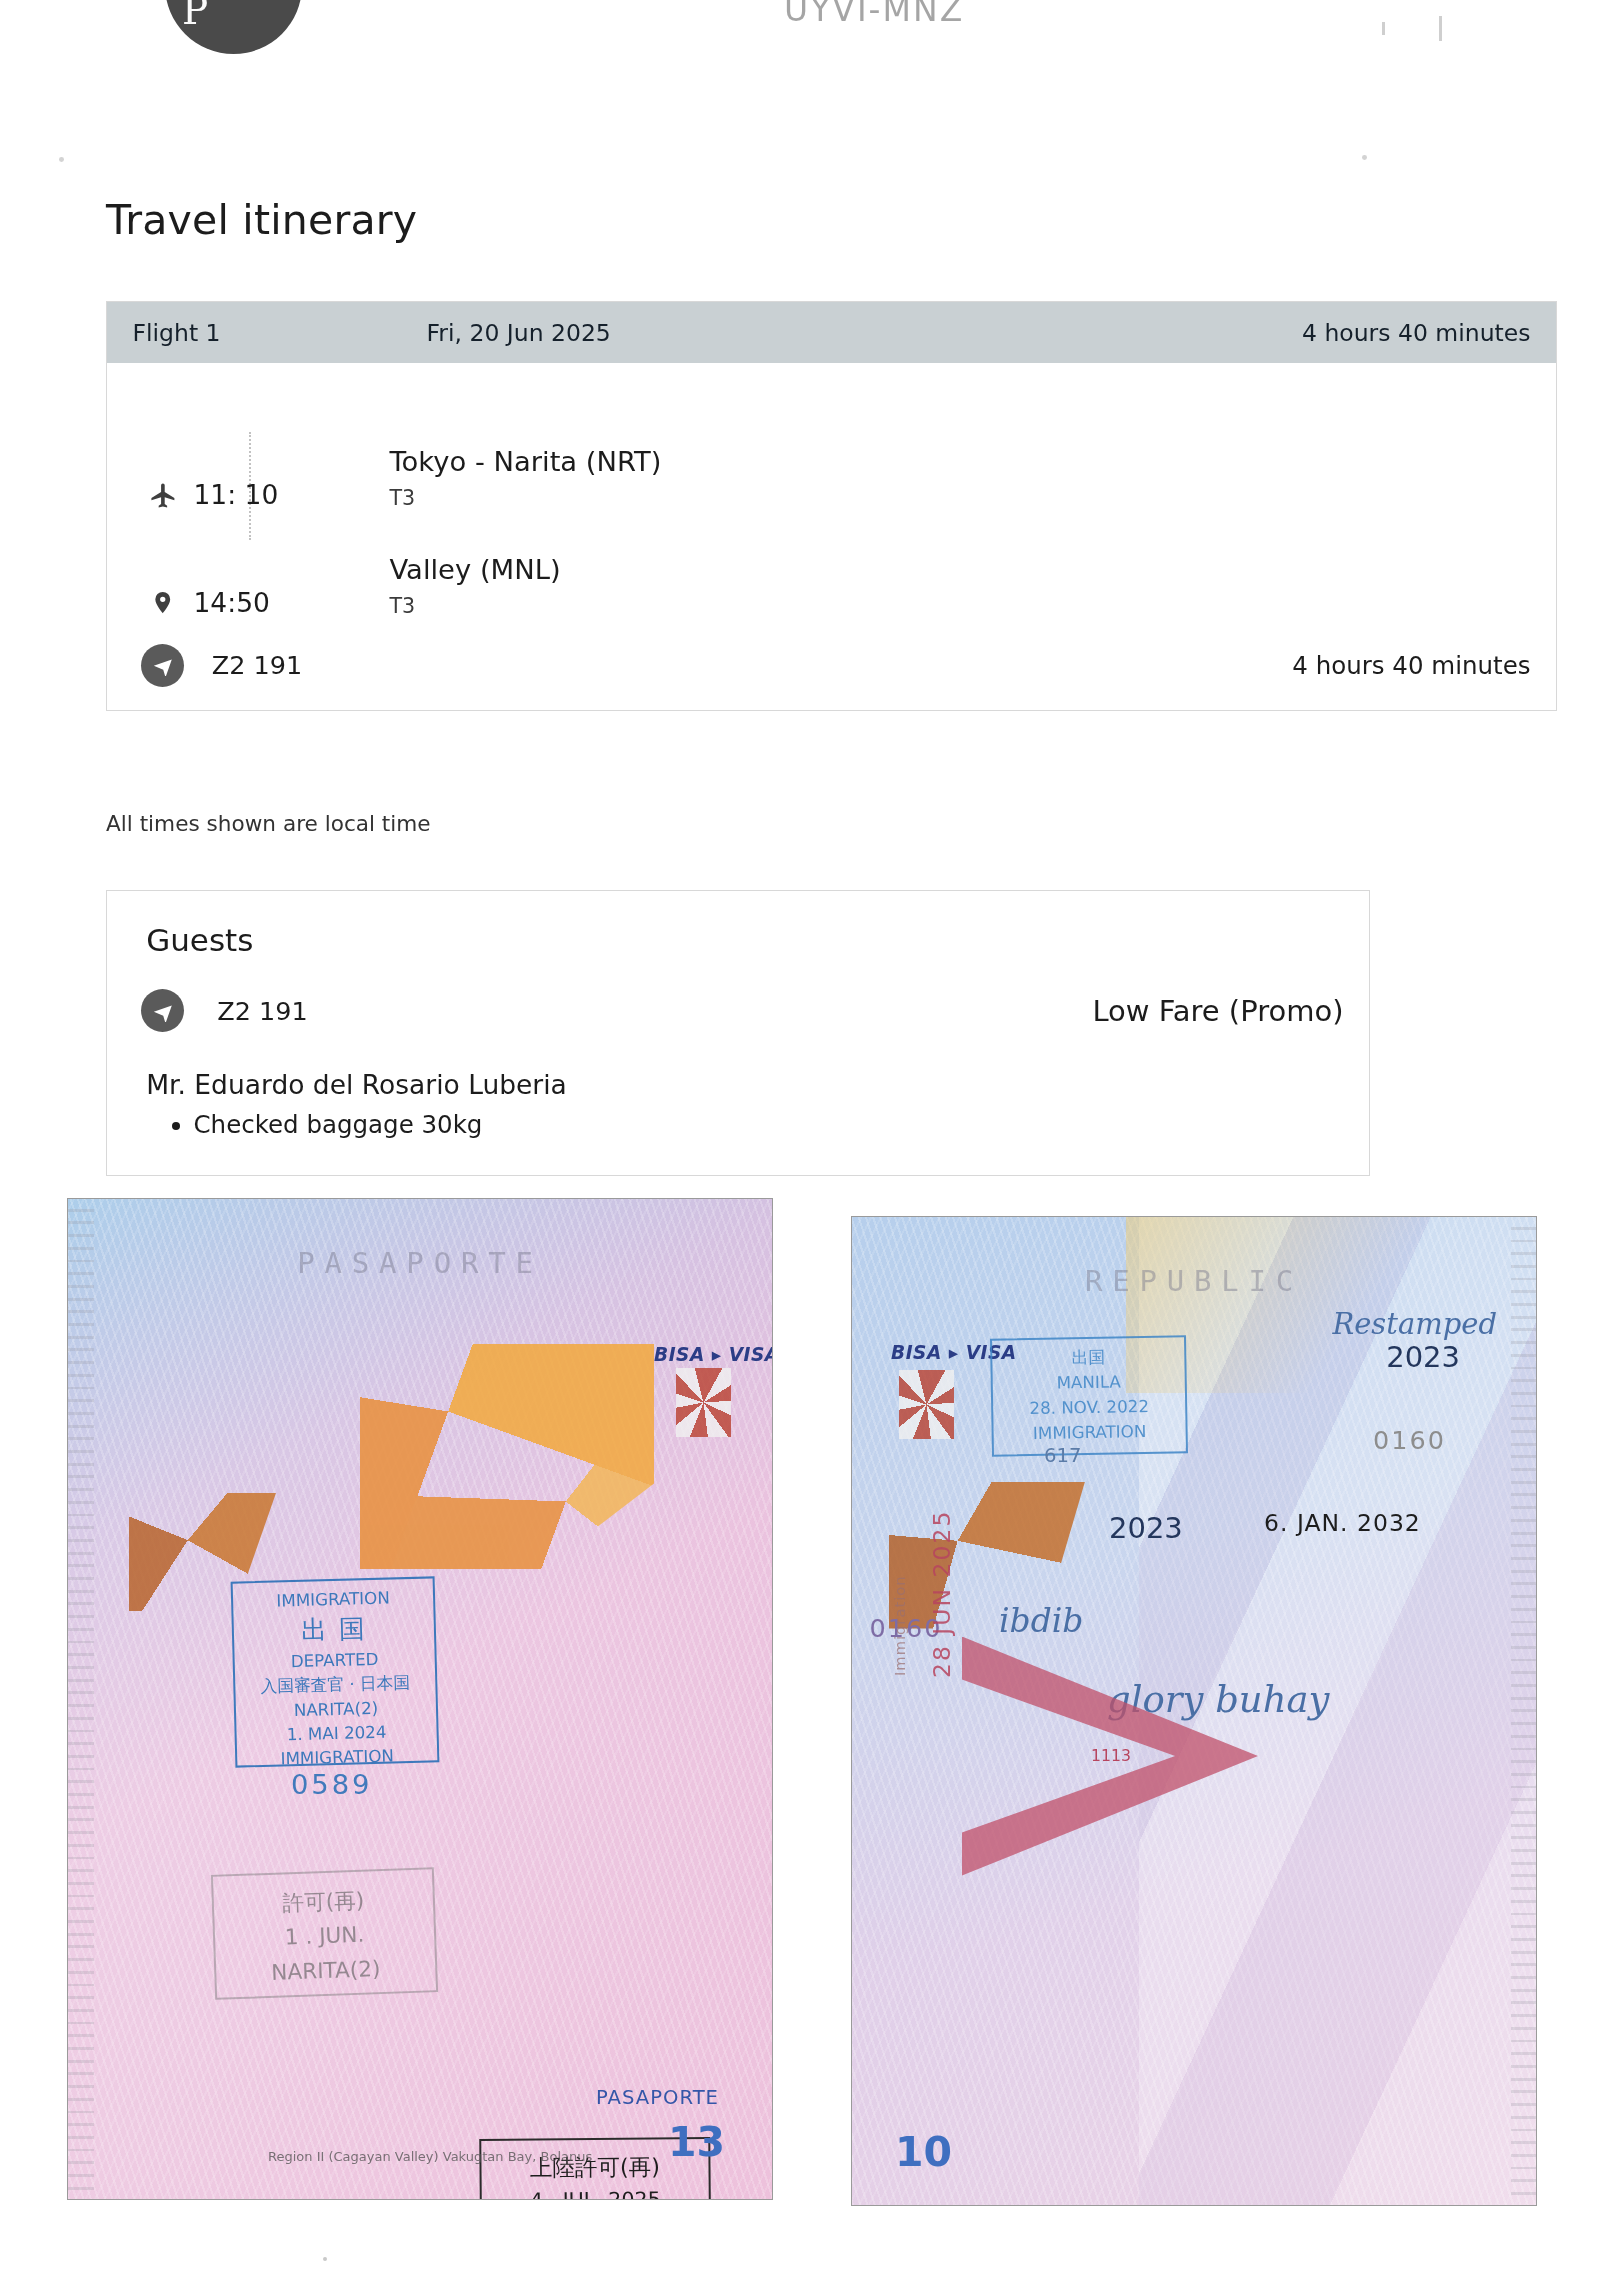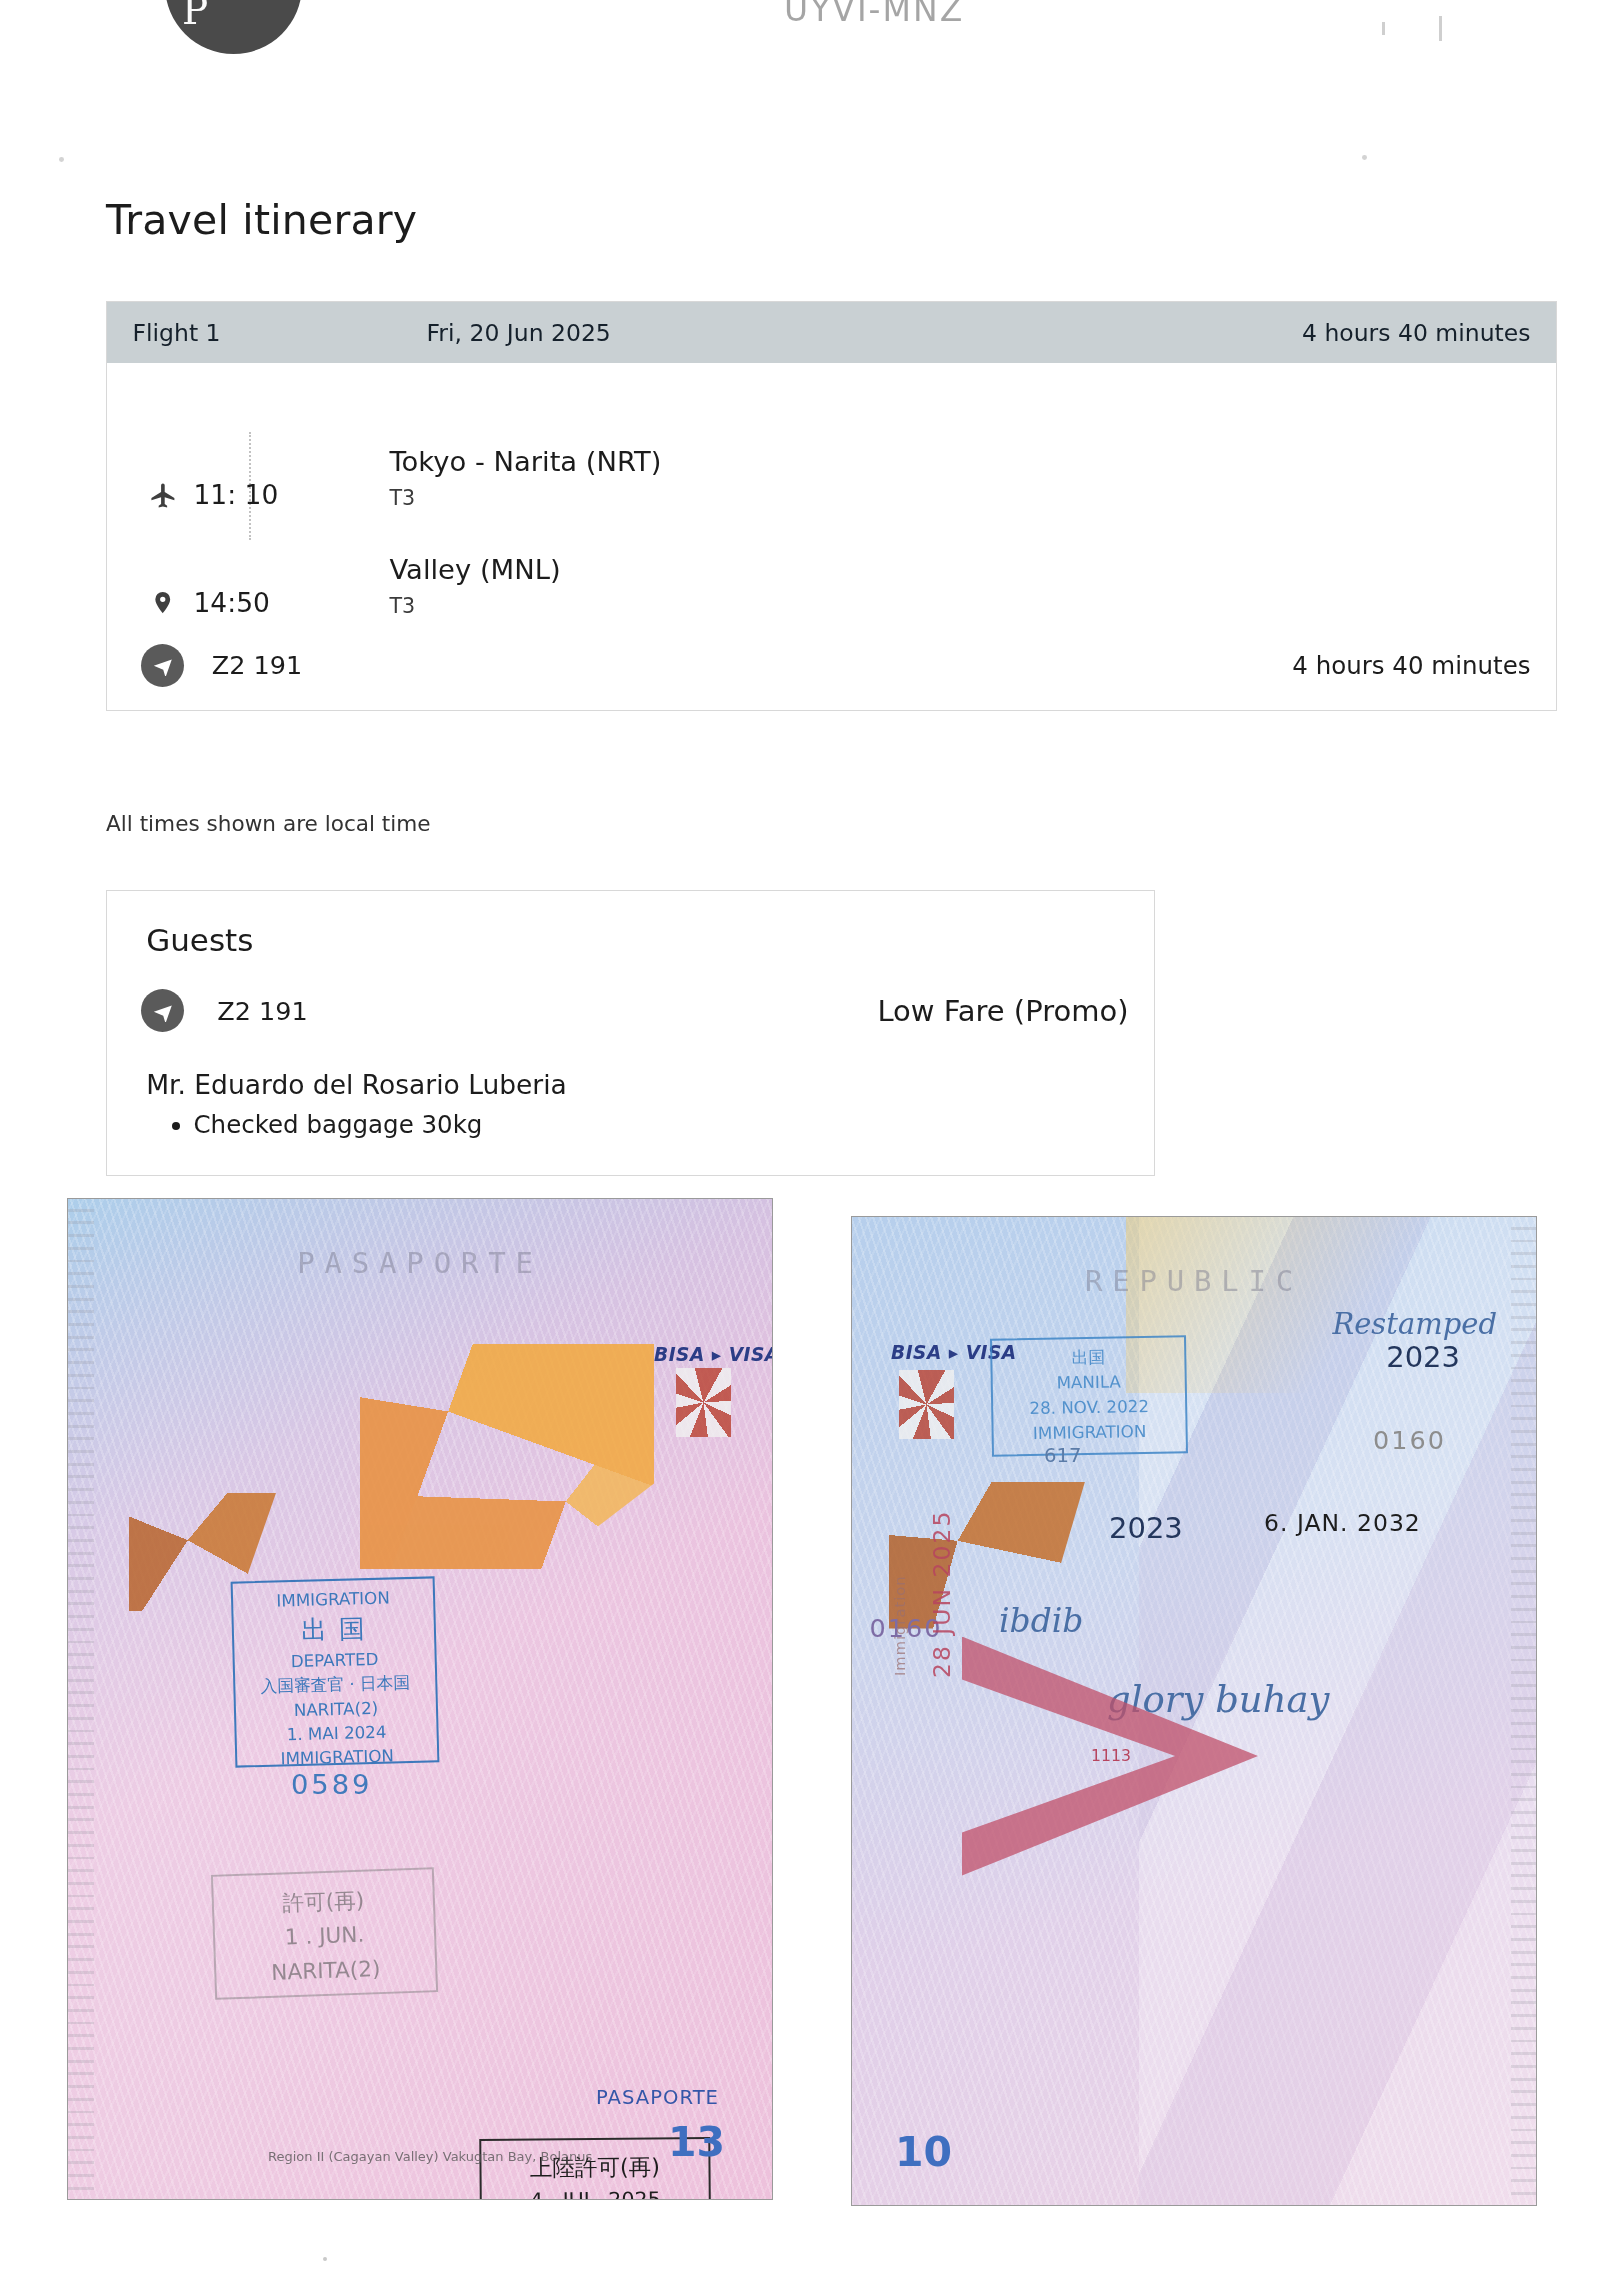--- a/index.html
+++ b/index.html
@@ -182,21 +182,21 @@
     top: 811px;
     font-size: 21.6px;
     color: #333;
   }
 
   
   .guests-card {
     position: absolute;
     left: 106px;
     top: 890px;
-    width: 1049px;
+    width: 1264px;
     min-height: 286px;
     border: 1px solid #d8d8d8;
     background: #fff;
     box-sizing: border-box;
     padding: 27.4px 25.5px 29px 25.5px;
   }
   .guests-title {
     font-size: 31px;
     color: #1c1c1c;
     margin: 3.9px 0 0 13.7px;

